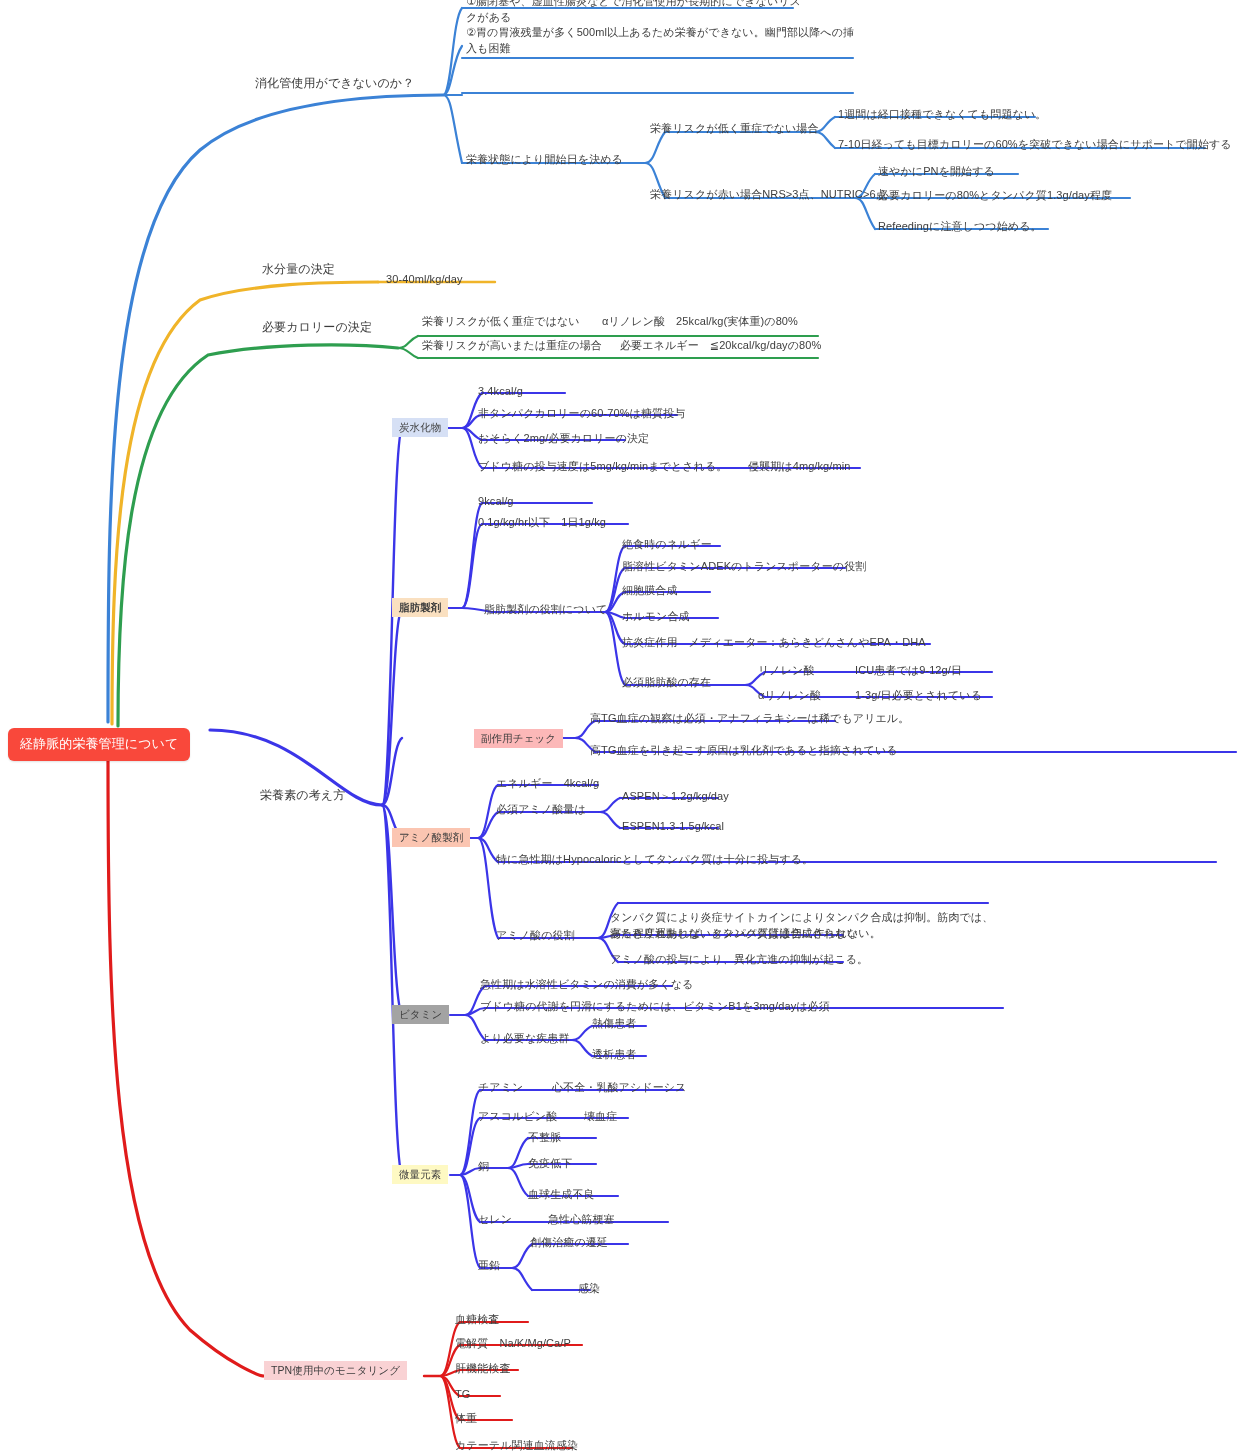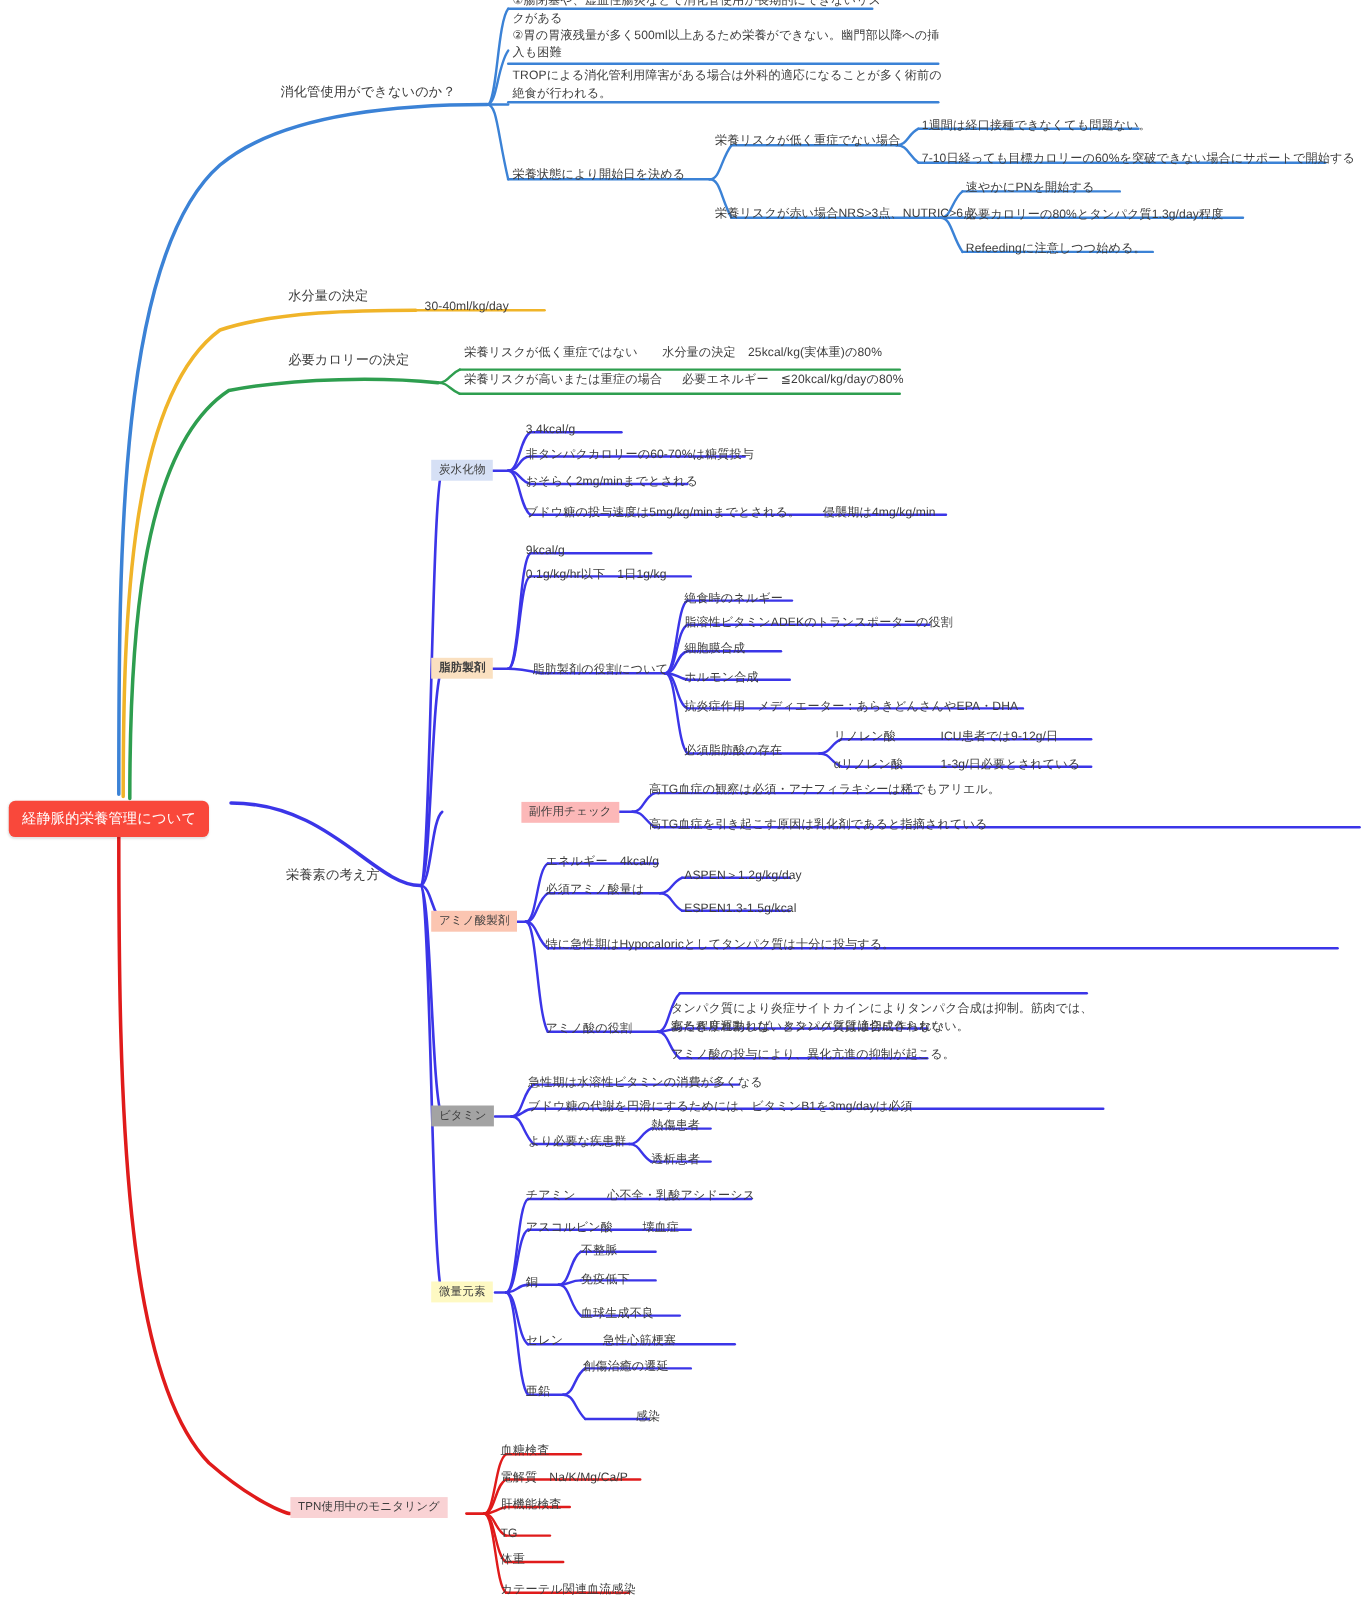--- a/index.html
+++ b/index.html
@@ -232,48 +232,47 @@
       <line x1="460" y1="1448" x2="572" y2="1448" stroke="#e01b1b"></line>
     </g>
   </svg>
 
   <div class="node root" style="left:8px; top:728px;">経静脈的栄養管理について</div>
 
   <div class="node l1" style="left:255px; top:75px;">消化管使用ができないのか？</div>
 
   <div class="node" style="left:466px; top:-6px; width:340px;">①腸閉塞や、虚血性腸炎などで消化管使用が長期的にできないリスクがある</div>
   <div class="node" style="left:466px; top:25px; width:392px;">②胃の胃液残量が多く500ml以上あるため栄養ができない。幽門部以降への挿入も困難</div>
-  <div class="node" style="left:466px; top:62px; width:392px;">TROPによる消化管利用障害がある場合は外科的適応になることが多く術前の絶食が行われる。</div>
 
   <div class="node" style="left:466px; top:152px;">栄養状態により開始日を決める</div>
 
   <div class="node" style="left:650px; top:121px;">栄養リスクが低く重症でない場合</div>
   <div class="node" style="left:838px; top:107px;">1週間は経口接種できなくても問題ない。</div>
   <div class="node" style="left:838px; top:137px;">7-10日経っても目標カロリーの60%を突破できない場合にサポートで開始する</div>
 
   <div class="node" style="left:650px; top:187px;">栄養リスクが赤い場合NRS&gt;3点、NUTRIC&gt;6点</div>
   <div class="node" style="left:878px; top:164px;">速やかにPNを開始する</div>
   <div class="node" style="left:878px; top:188px;">必要カロリーの80%とタンパク質1.3g/day程度</div>
   <div class="node" style="left:878px; top:219px;">Refeedingに注意しつつ始める。</div>
 
   <div class="node l1" style="left:262px; top:261px;">水分量の決定</div>
   <div class="node" style="left:386px; top:272px;">30-40ml/kg/day</div>
 
   <div class="node l1" style="left:262px; top:319px;">必要カロリーの決定</div>
   <div class="node" style="left:422px; top:314px;">栄養リスクが低く重症ではない</div>
-  <div class="node" style="left:602px; top:314px;">水分量の決定　25kcal/kg(実体重)の80%</div>
+  <div class="node" style="left:602px; top:314px;">αリノレン酸　25kcal/kg(実体重)の80%</div>
   <div class="node" style="left:422px; top:338px;">栄養リスクが高いまたは重症の場合</div>
   <div class="node" style="left:620px; top:338px;">必要エネルギー　≦20kcal/kg/dayの80%</div>
 
   <div class="node l1" style="left:260px; top:787px;">栄養素の考え方</div>
 
   <div class="node chip chip-carb" style="left:392px; top:418px;">炭水化物</div>
   <div class="node" style="left:478px; top:384px;">3.4kcal/g</div>
   <div class="node" style="left:478px; top:406px;">非タンパクカロリーの60-70%は糖質投与</div>
-  <div class="node" style="left:478px; top:431px;">おそらく2mg/minまでとされる</div>
+  <div class="node" style="left:478px; top:431px;">おそらく2mg/必要カロリーの決定</div>
   <div class="node" style="left:478px; top:459px;">ブドウ糖の投与速度は5mg/kg/minまでとされる。</div>
   <div class="node" style="left:748px; top:459px;">侵襲期は4mg/kg/min</div>
 
   <div class="node chip chip-lipid" style="left:392px; top:598px;font-weight:bold;">脂肪製剤</div>
   <div class="node" style="left:478px; top:494px;">9kcal/g</div>
   <div class="node" style="left:478px; top:515px;">0.1g/kg/hr以下　1日1g/kg</div>
   <div class="node" style="left:484px; top:602px;">脂肪製剤の役割について</div>
   <div class="node" style="left:622px; top:537px;">絶食時のネルギー</div>
   <div class="node" style="left:622px; top:559px;">脂溶性ビタミンADEKのトランスポーターの役割</div>
   <div class="node" style="left:622px; top:583px;">細胞膜合成</div>

